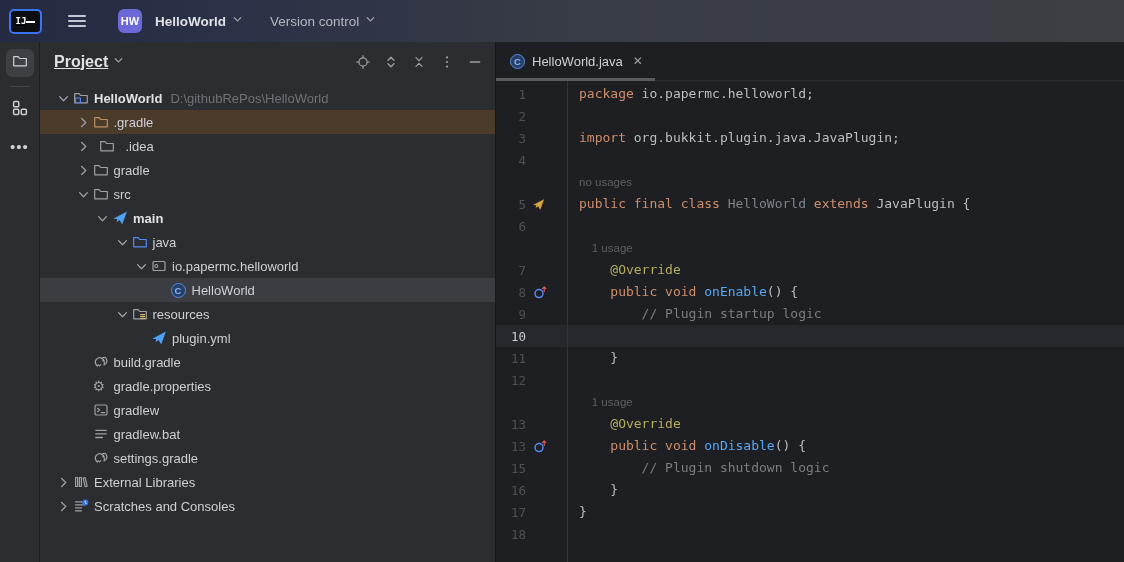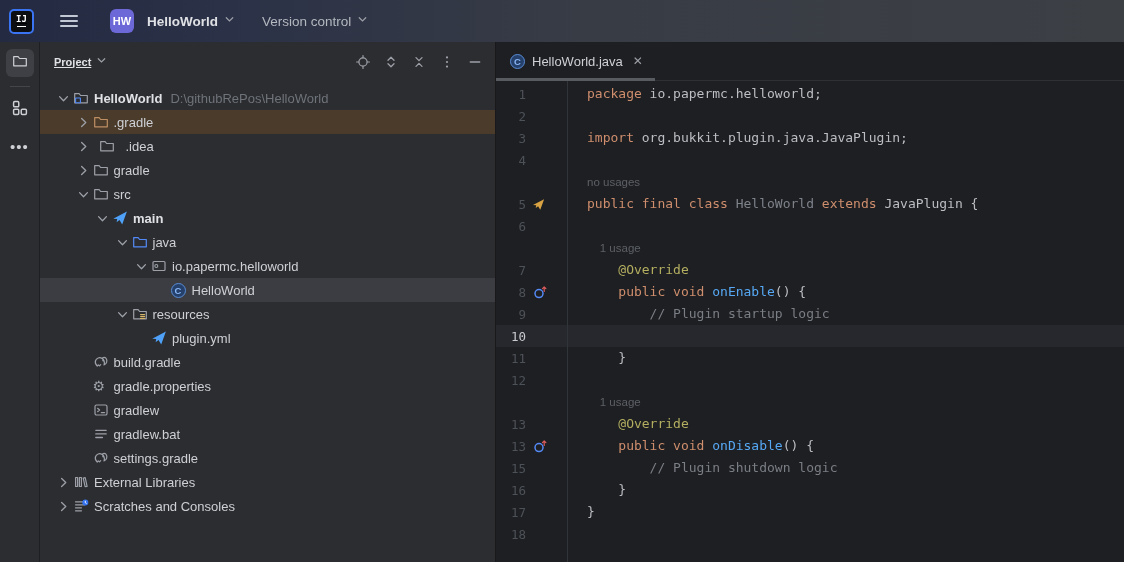--- a/index.html
+++ b/index.html
@@ -9,22 +9,22 @@
     background:#1E1F22; font-family:"Liberation Sans","DejaVu Sans",sans-serif;
     -webkit-font-smoothing:antialiased;
   }
 
   
   .header {
     height:42px; display:flex; align-items:center;
     background:linear-gradient(to right,#232A41 0%,#2B3147 20%,#383C45 52%,#3C3F44 100%);
   }
   .logo-tile {
-    width:25px; height:25px; margin-left:9px; border:2px solid #3B74F2; border-radius:5px;
-    background:#0D0E12; display:flex; flex-direction:column; align-items:center; justify-content:center;text-decoration:underline;
+    width:33px; height:25px; margin-left:9px; border:2px solid #3B74F2; border-radius:5px;
+    background:#0D0E12; display:flex; flex-direction:row; align-items:center; justify-content:center;text-decoration:underline;
   }
   .logo-tile .lg { color:#FFFFFF; font-size:9px; font-weight:bold; font-family:"DejaVu Sans Mono",monospace; line-height:9px; }
   .logo-tile .lg-bar { width:9px; height:1.5px; background:#fff; margin-top:1.5px; }
   .burger { margin-left:20px; display:flex; flex-direction:column; gap:3px; padding:6px; cursor:pointer; }
   .burger div { width:18px; height:1.8px; background:#C3C9D4; border-radius:1px; }
   .proj-badge {
     width:24px; height:24px; margin-left:20px; border-radius:6px; background:#6C68D8;
     color:#fff; font-size:11px; font-weight:bold; display:flex; align-items:center; justify-content:center;
   }
   .hdr-widget { display:flex; align-items:center; gap:5px; padding:4px 6px; border-radius:4px; cursor:pointer; }
@@ -40,21 +40,21 @@
   }
   .stripe-btn { width:28px; height:28px; border-radius:6px; display:flex; align-items:center; justify-content:center; cursor:pointer; }
   .stripe-btn.active { background:#3E4045; }
   .stripe-divider { width:20px; height:1px; background:#43454A; margin:9px 0; }
   .stripe-btn + .stripe-btn { margin-top:9px; }
   .dots-h { color:#CED0D6; font-size:15px; letter-spacing:1px; line-height:10px; }
 
   
   .panel { width:456px; flex:none; background:#2B2D30; display:flex; flex-direction:column; border-right:1px solid #19191C; }
   .panel-header { height:39px; flex:none; display:flex; align-items:center; padding:0 8px 0 14px; }
-  .panel-title { color:#DFE1E5; font-size:11px; font-weight:600;text-decoration:underline; }
+  .panel-title { color:#DFE1E5; font-size:16px; font-weight:600;text-decoration:underline; }
   .panel-header .chev-dn { margin-left:4px; }
   .panel-tools { margin-left:auto; display:flex; align-items:center; gap:4px; }
   .tool-btn { width:24px; height:24px; border-radius:4px; display:flex; align-items:center; justify-content:center; cursor:pointer; }
 
   .tree { flex:1; padding-top:5px; font-size:13px; overflow:hidden; }
   .tree-row { height:24px; display:flex; align-items:center; cursor:pointer; }
   .tree-row.row-warm { background:#4A3B2A; }
   .tree-row.row-selected { background:#3B3D42; }
   .chev { width:19px; flex:none; display:flex; align-items:center; justify-content:center; }
   .chev.open svg { transform:rotate(90deg); }
@@ -78,21 +78,21 @@
   .tab-label { color:#CED0D6; font-size:13px; }
   .tab-close { color:#9DA0A8; font-size:12px; margin-left:3px; cursor:pointer; }
 
   .code { flex:1; position:relative; font-family:"DejaVu Sans Mono","Liberation Mono",monospace; font-size:13px; padding-top:2px; }
   .gutter-line { position:absolute; left:71px; top:0; bottom:0; width:1px; background:#313438; }
   .code-row { display:flex; height:22px; align-items:center; position:relative; }
   .code-row.cur { background:#26282E; }
   .code-row.cur .num { color:#C9CBD0; }
   .num { width:30px; flex:none; text-align:right; color:#4D5259; font-size:12.5px; }
   .gico { width:41px; flex:none; display:flex; align-items:center; padding-left:6px; }
-  .code-row pre { margin:12px; padding-left:8px; white-space:pre; font:inherit; line-height:22px; }
+  .code-row pre { margin:4px; padding-left:8px; white-space:pre; font:inherit; line-height:22px; }
   .tk-kw { color:#CF8E6D; }
   .tk-pl { color:#BCBEC4; }
   .tk-dim { color:#7E828A; }
   .tk-m  { color:#56A8F5; }
   .tk-an { color:#B3AE60; }
   .tk-c  { color:#7A7E85; }
   .tk-inlay { color:#5C6066; font-size:11.5px; font-family:"Liberation Sans",sans-serif; }
 </style>
 </head>
 <body>

